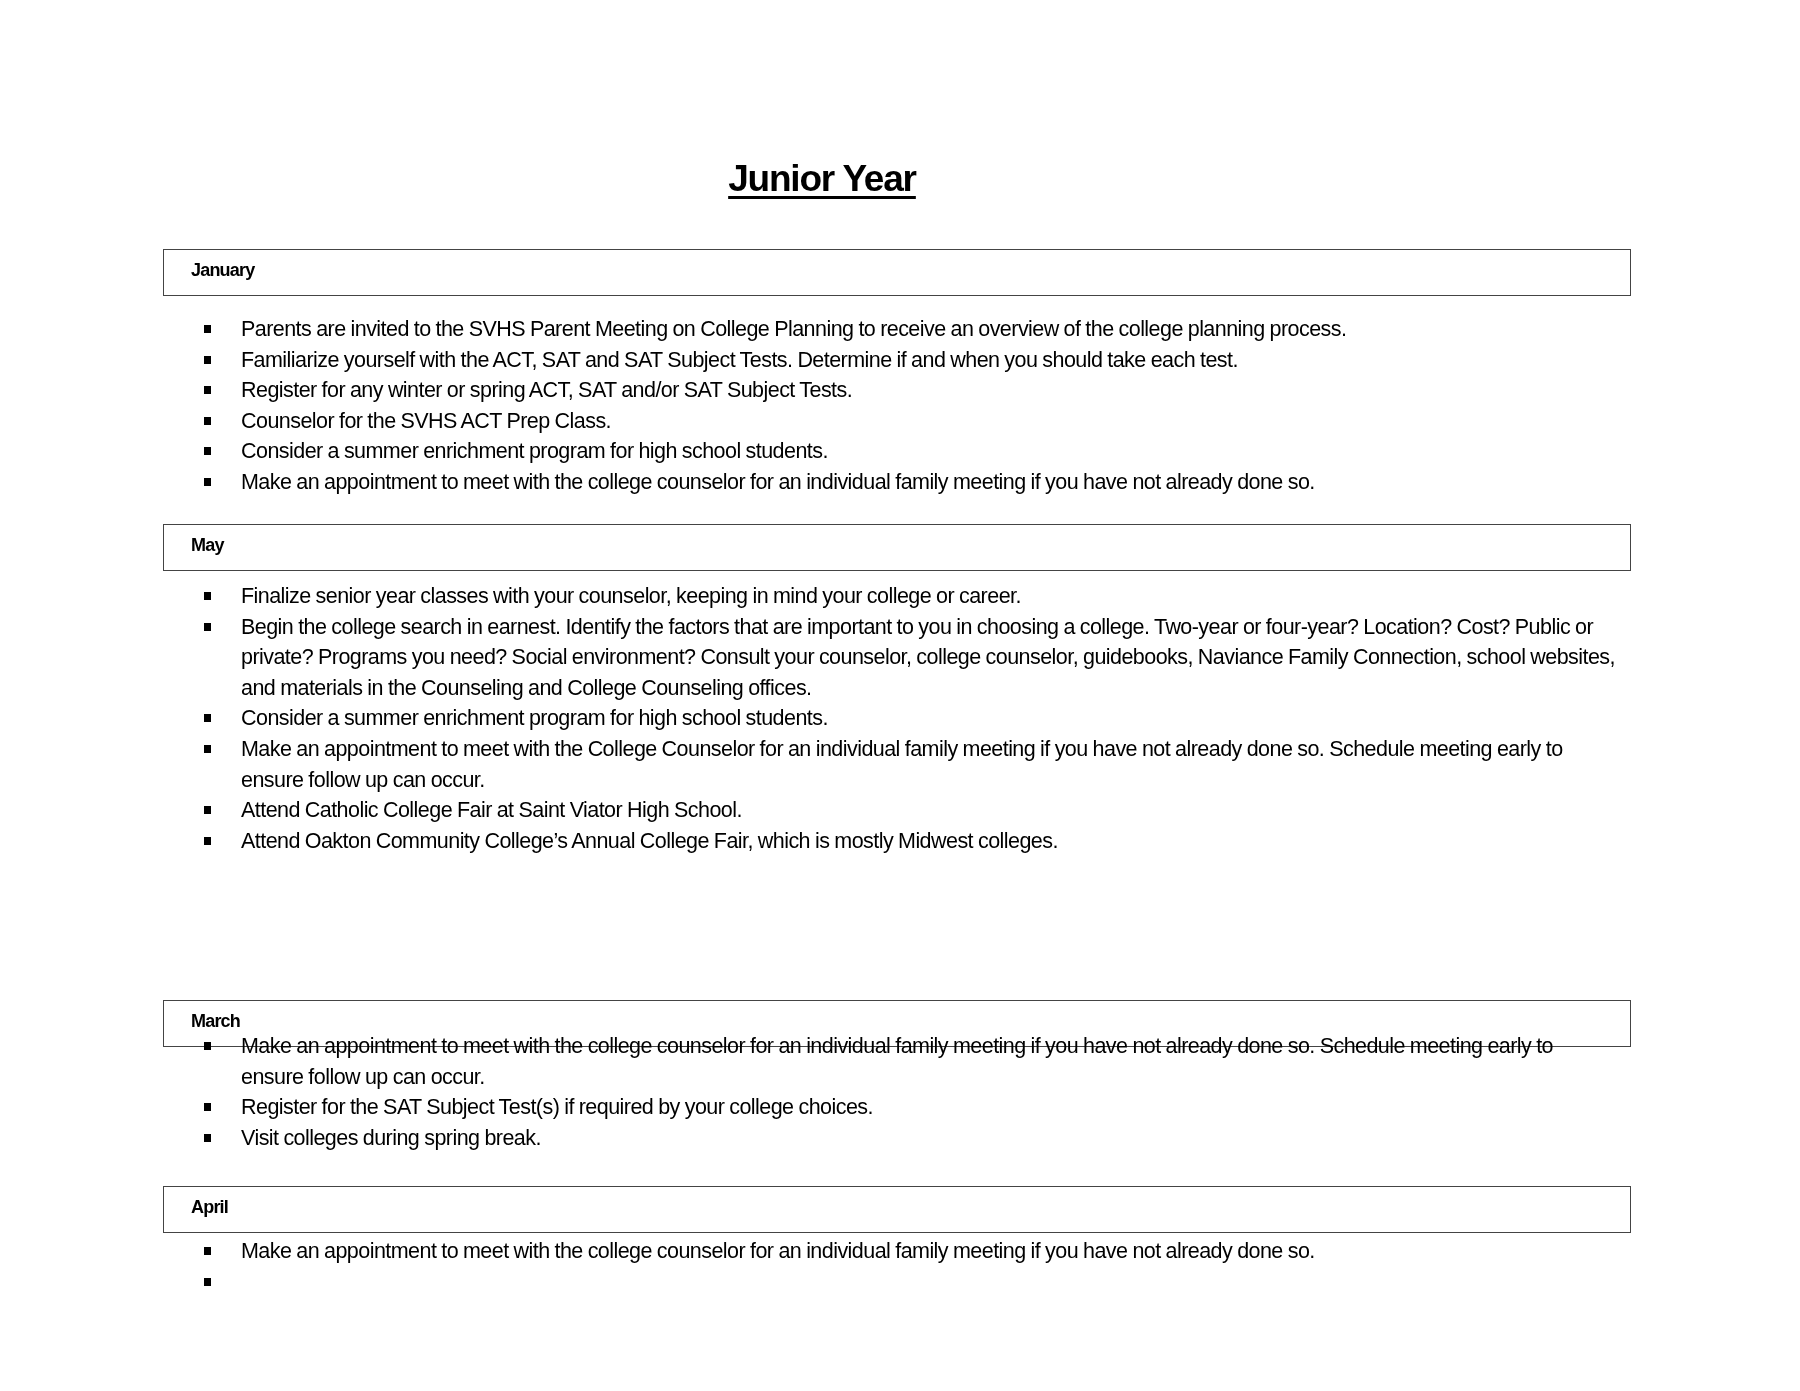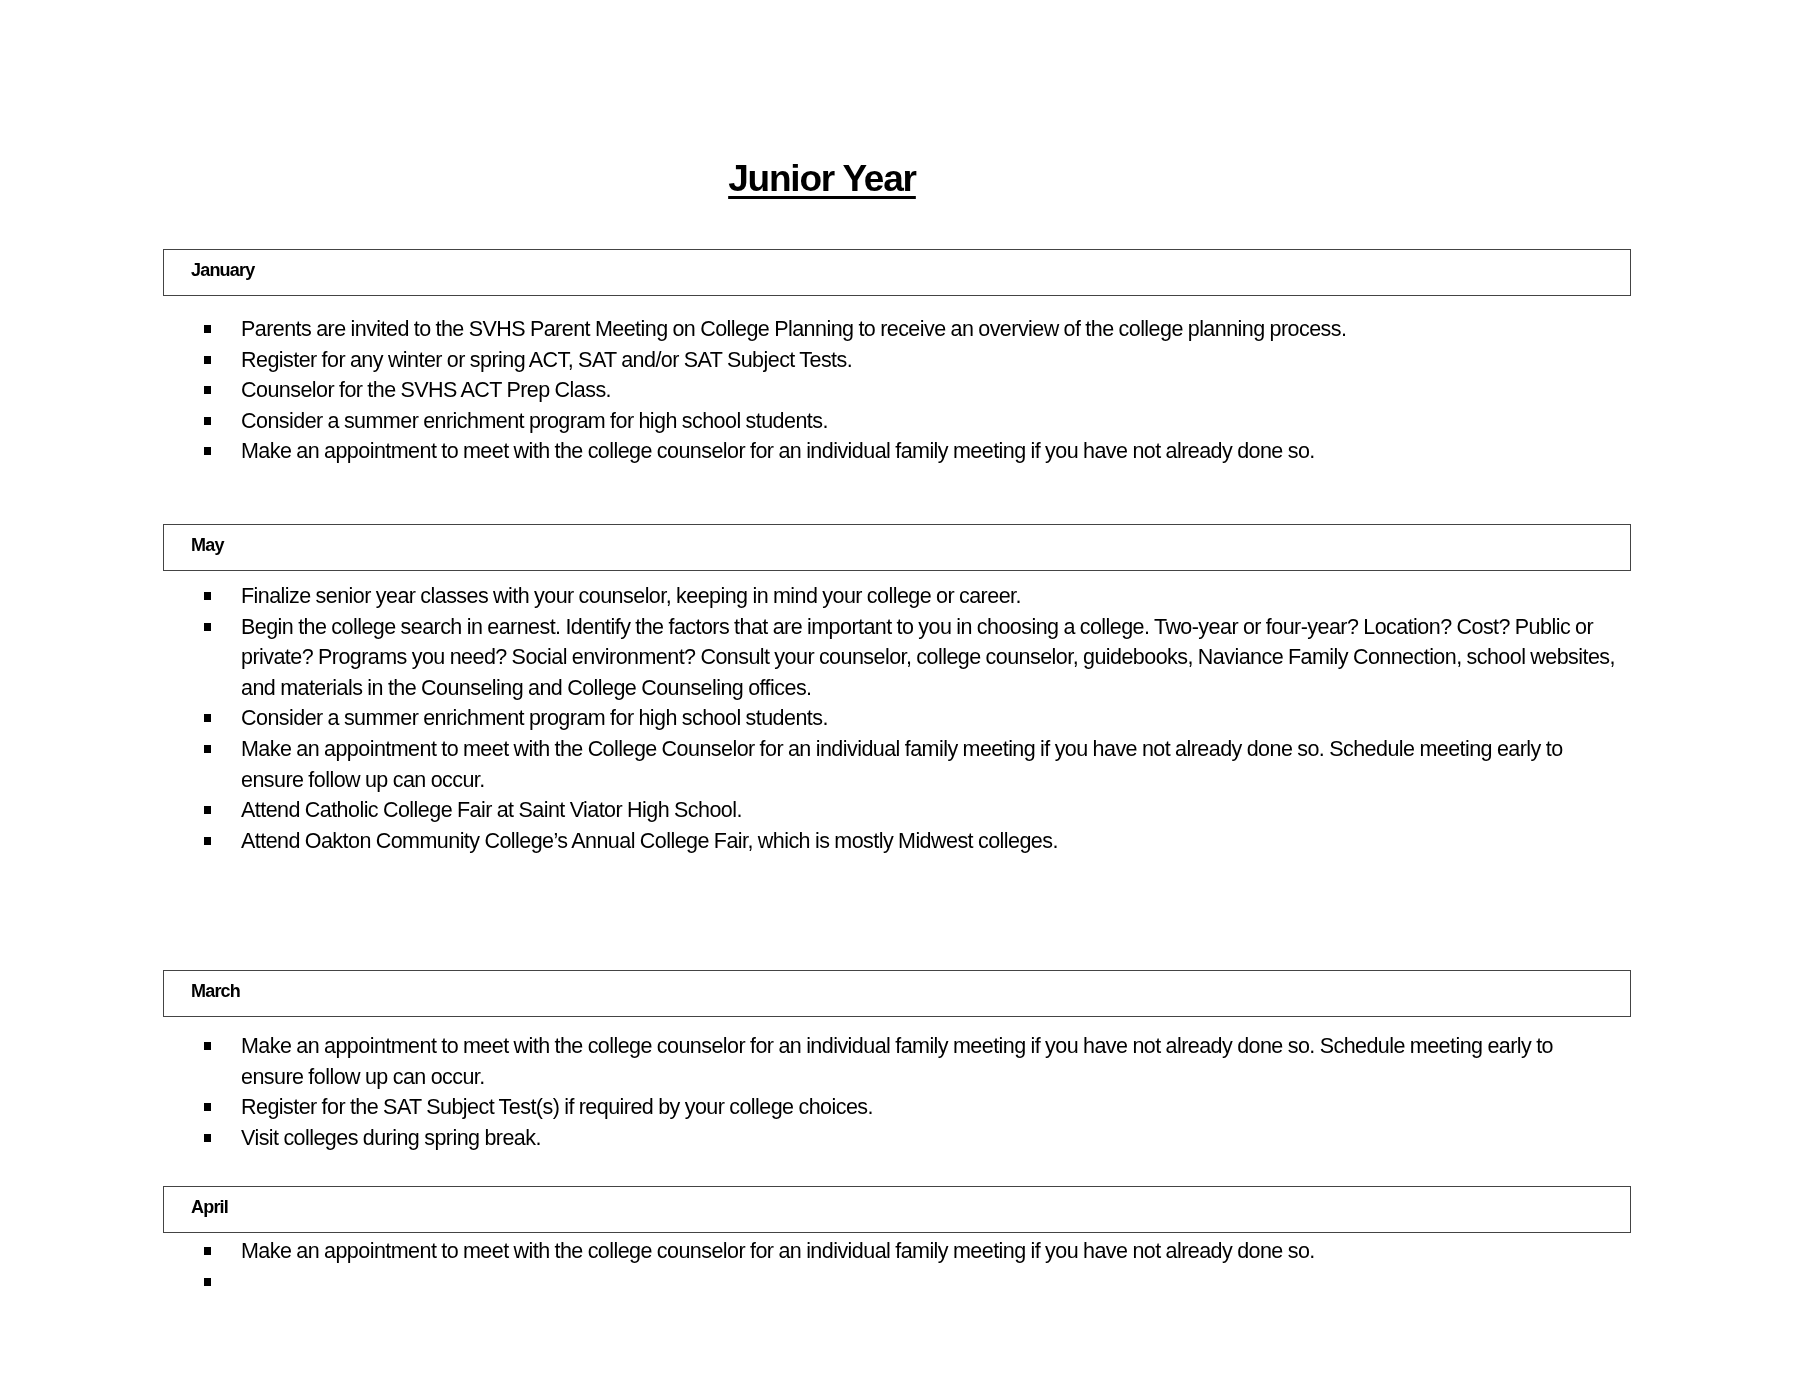--- a/index.html
+++ b/index.html
@@ -34,39 +34,40 @@
 </head>
 <body>
 
 <div class="title"><span>Junior Year</span></div>
 
 <div class="month-box" style="top:249px;">
   <span class="label">January</span>
 </div>
 <ul class="list" style="top:314px;">
   <li><span class="bullet"></span><span>Parents are invited to the SVHS Parent Meeting on College Planning to receive an overview of the college planning process.</span></li>
+  <li><span class="bullet"></span><span>Familiarize yourself with the ACT, SAT and SAT Subject Tests.  Determine if and when you should take each test.</span></li>
   <li><span class="bullet"></span><span>Register for any winter or spring ACT, SAT and/or SAT Subject Tests.</span></li>
   <li><span class="bullet"></span><span>Counselor for the SVHS ACT Prep Class.</span></li>
   <li><span class="bullet"></span><span>Consider a summer enrichment program for high school students.</span></li>
   <li><span class="bullet"></span><span>Make an appointment to meet with the college counselor for an individual family meeting if you have not already done so.</span></li>
 </ul>
 
 <div class="month-box" style="top:524px;">
   <span class="label">May</span>
 </div>
 <ul class="list" style="top:581px;">
   <li><span class="bullet"></span><span>Finalize senior year classes with your counselor, keeping in mind your college or career.</span></li>
   <li><span class="bullet"></span><span>Begin the college search in earnest.  Identify the factors that are important to you in choosing a college.  Two-year or four-year?  Location?  Cost?  Public or private?  Programs you need?  Social environment?  Consult your counselor, college counselor, guidebooks, Naviance Family Connection, school websites, and materials in the Counseling and College Counseling offices.</span></li>
   <li><span class="bullet"></span><span>Consider a summer enrichment program for high school students.</span></li>
   <li><span class="bullet"></span><span>Make an appointment to meet with the College Counselor for an individual family meeting if you have not already done so.  Schedule meeting early to ensure follow up can occur.</span></li>
   <li><span class="bullet"></span><span>Attend Catholic College Fair at Saint Viator High School.</span></li>
   <li><span class="bullet"></span><span>Attend Oakton Community College’s Annual College Fair, which is mostly Midwest colleges.</span></li>
 </ul>
 
-<div class="month-box" style="top:970px;text-align:center;">
+<div class="month-box" style="top:1000px;text-align:center;">
   <span class="label">March</span>
 </div>
 <ul class="list" style="top:1031px;">
   <li><span class="bullet"></span><span>Make an appointment to meet with the college counselor for an individual family meeting if you have not already done so.  Schedule meeting early to ensure follow up can occur.</span></li>
   <li><span class="bullet"></span><span>Register for the SAT Subject Test(s) if required by your college choices.</span></li>
   <li><span class="bullet"></span><span>Visit colleges during spring break.</span></li>
 </ul>
 
 <div class="month-box" style="top:1186px;padding-left:23px;">
   <span class="label">April</span>

